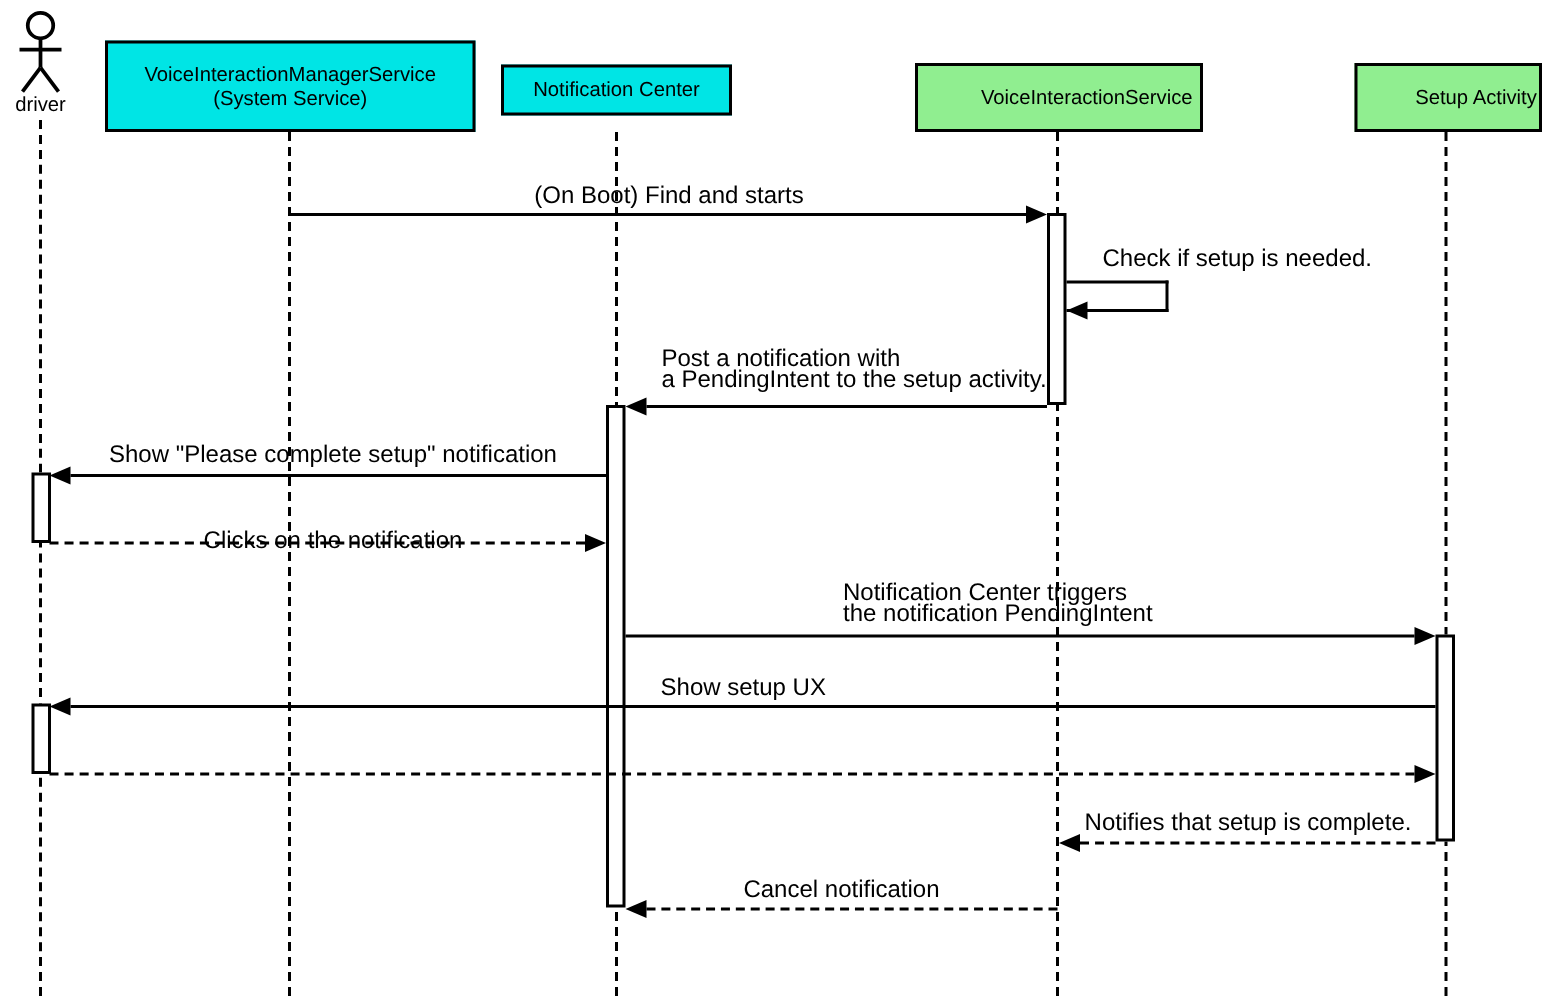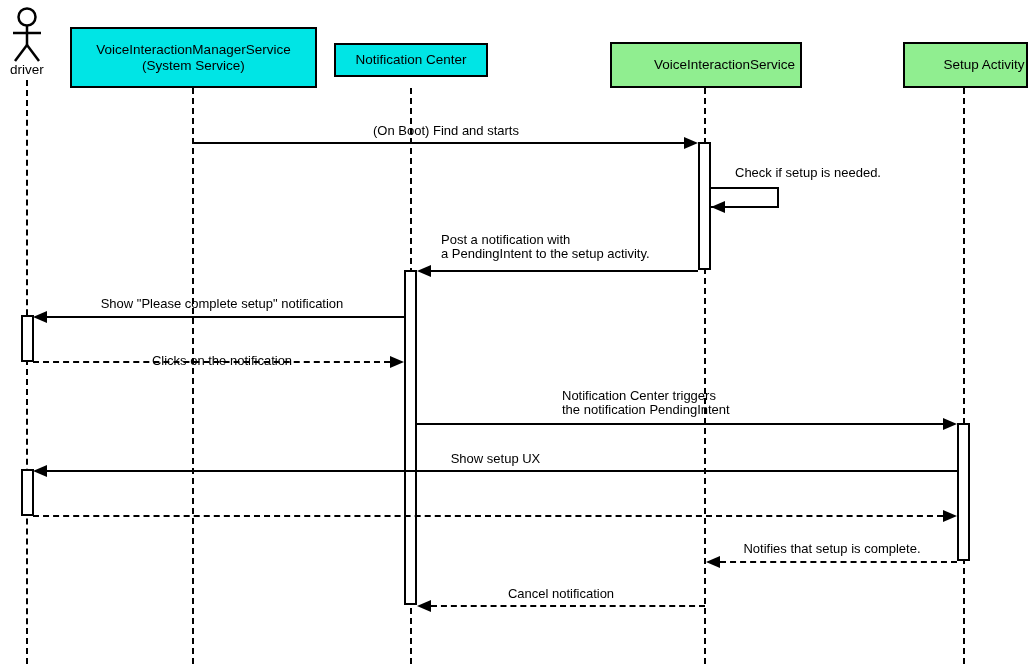--- a/index.html
+++ b/index.html
@@ -14,21 +14,21 @@
     font-size:13.5px;line-height:16px;white-space:pre-line;
   }
   .cyan{background:#00e5e5;}
   .green{background:#90ee90;padding-left:37px;}
   .act{position:absolute;width:13px;box-sizing:border-box;background:#fff;border:2px solid #000;}
   .mline{position:absolute;height:0;border-top:2px solid #000;}
   .mline.dashed{border-top-style:dashed;}
   .ah{position:absolute;width:0;height:0;border-top:6px solid transparent;border-bottom:6px solid transparent;}
   .ah.r{border-left:14px solid #000;}
   .ah.l{border-right:14px solid #000;}
-  .mlabel{position:absolute;font-size:13px;line-height:14px;white-space:pre-line;}
+  .mlabel{position:absolute;font-size:16px;line-height:14px;white-space:pre-line;}
   .center{text-align:center;}
   .selfloop{position:absolute;box-sizing:border-box;border:2px solid #000;border-left:none;}
   .actor-label{position:absolute;font-size:13.5px;text-align:center;}
   svg{display:block;}
 </style>
 </head>
 <body>
 
 <div id="diagram">
 

